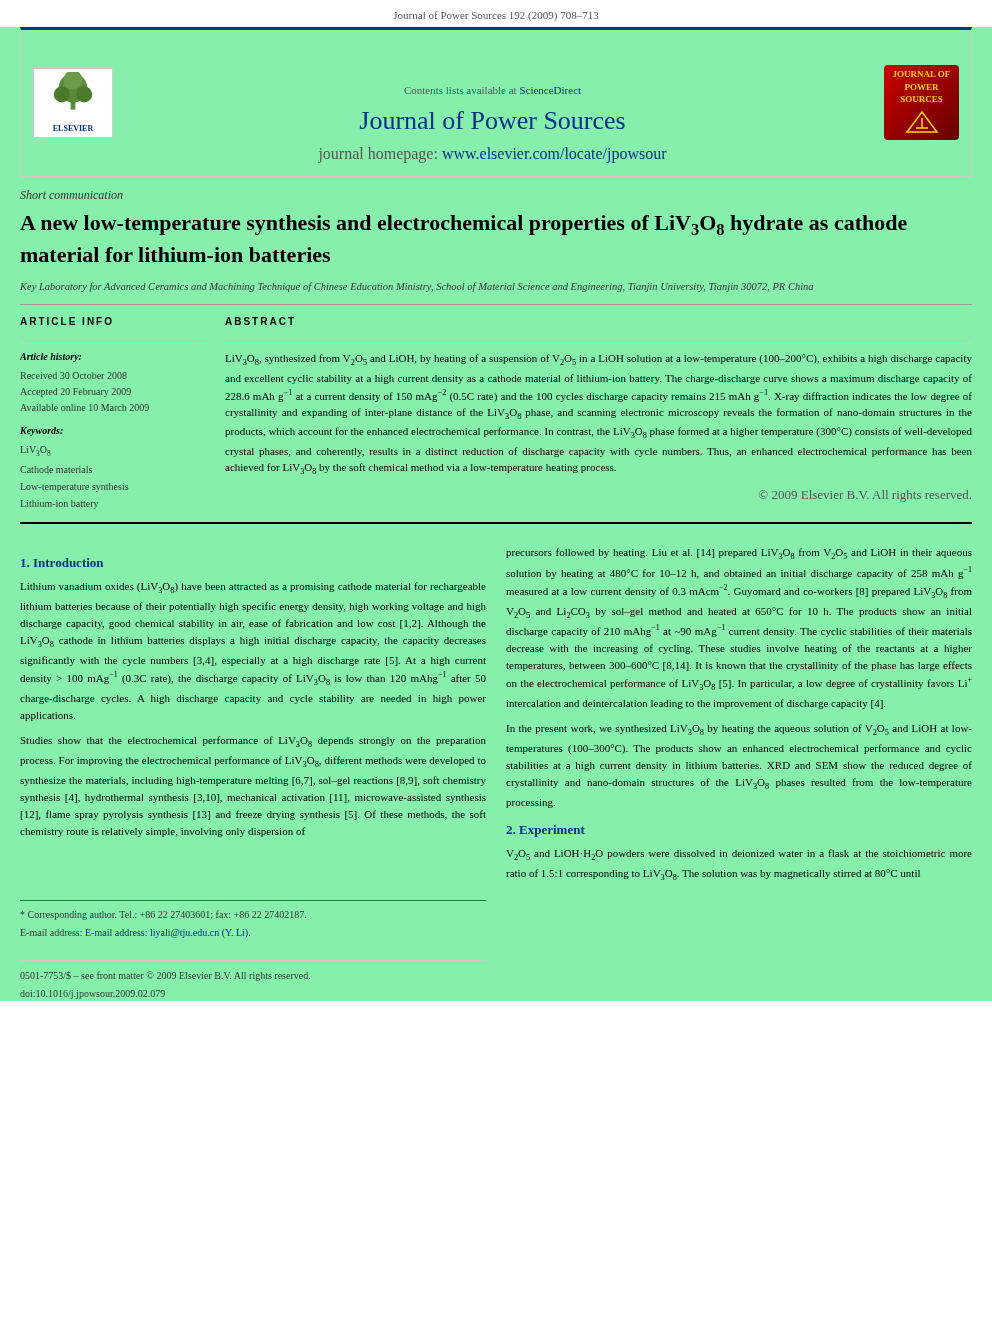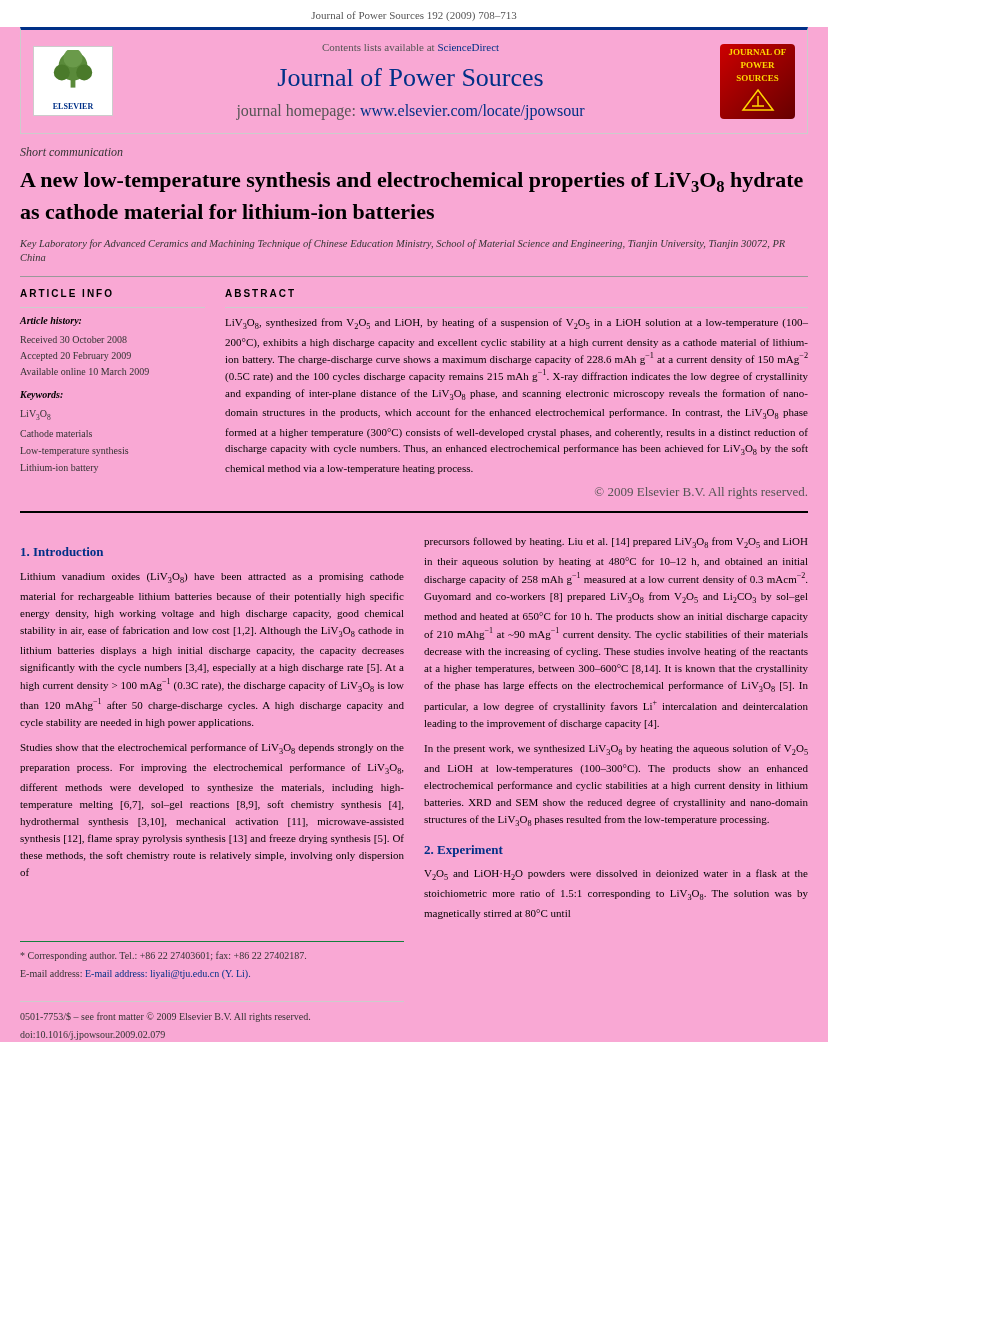--- a/index.html
+++ b/index.html
@@ -7,22 +7,22 @@
       font-family: "Times New Roman", Times, serif;
       background: #fff;
       color: #000;
       width: 992px;
       min-height: 1323px;
       font-size: 13px;
       line-height: 1.4;
     }
 
     .page-container {
-      width: 828px;
-      background: #f9a8d4;
+      width: 992px;
+      background: #86efac;
       padding: 0;
     }
 
     
     .top-bar {
       background: #fff;
       text-align: center;
       padding: 8px 0 4px;
       font-size: 11px;
       color: #555;
@@ -61,20 +61,21 @@
 
     .journal-center {
       flex: 1;
       text-align: center;
     }
 
     .sciencedirect-line {
       font-size: 11px;
       color: #555;
       margin-bottom: 4px;
+      margin-top: 43px;
     }
 
     .sciencedirect-link {
       color: #003087;
     }
 
     .journal-title {
       font-size: 26px;
       color: #003087;
       font-weight: normal;
@@ -160,21 +161,21 @@
     .right-col {
       flex: 1;
     }
 
     .section-header {
       font-size: 10px;
       letter-spacing: 2px;
       font-family: Arial, sans-serif;
       color: #000;
       font-weight: bold;
-      margin-bottom: 6px;
+      margin-bottom: 14px;
       text-transform: uppercase;
     }
 
     .article-info-label {
       font-size: 10px;
       font-style: italic;
       font-weight: bold;
       color: #000;
       margin-bottom: 4px;
     }

